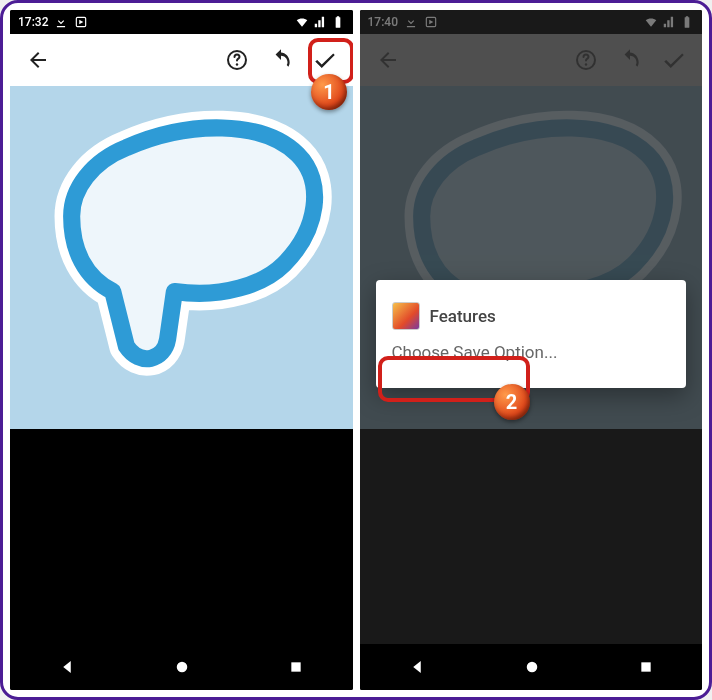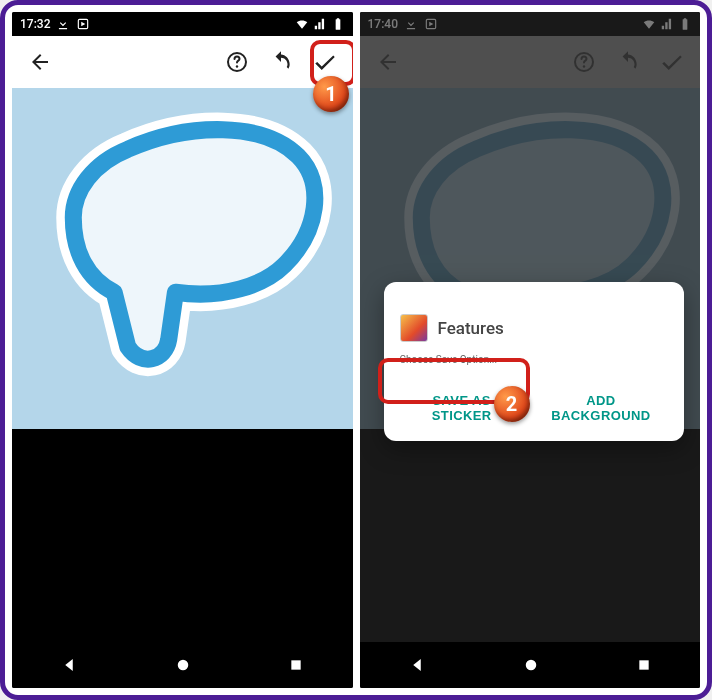--- a/index.html
+++ b/index.html
@@ -8,21 +8,21 @@
     font-family: Roboto, Arial, sans-serif;
     display: flex;
     justify-content: center;
     align-items: flex-start;
   }
   .container {
     width: 712px;
     height: 700px;
     background: #fff;
     border-radius: 18px;
-    border: 5px solid #4c1d95;
+    border: 3px solid #4c1d95;
     padding: 7px;
     display: flex;
     gap: 7px;
     position: relative;
   }
   .phone {
     flex: 1;
     height: 100%;
     background: #000;
     position: relative;
@@ -82,46 +82,46 @@
   .dim {
     position:absolute;
     inset:0;
     background: rgba(40,40,40,0.62);
   }
   .toolbar.dimmed { background:#8e8e8e; }
   .toolbar.dimmed .tb-btn { color:#333; opacity:0.85; }
 
   .dialog {
     position:absolute;
-    left:24px; right:16px;
+    left:16px; right:16px;
     top: 270px;
     background:#fff;
-    border-radius:12px;
+    border-radius:4px;
     box-shadow: 0 8px 24px rgba(0,0,0,0.35);
-    padding: 32px 16px 8px 16px;
+    padding: 22px 16px 8px 16px;
     z-index: 5;
   }
   .dialog-title-row {
     display:flex; align-items:center; gap:10px;
     margin-bottom: 12px;
   }
   .dialog-title-row .appicon {
     width:28px; height:28px;
     border:1px solid #ccc;
     background: linear-gradient(135deg,#f6c04a,#e24a2a 60%,#7a3aa0);
     border-radius:3px;
     position:relative;
   }
   .dialog-title {
     font-size:17px;
     color:#444;
     font-weight:500;
   }
   .dialog-msg {
-    font-size:10px;
+    font-size:17px;
     color:#666;
     margin-bottom: 18px;
   }
   .dialog-actions {
     display:flex;
     justify-content: space-between;
     gap: 10px;
   }
   .dialog-actions button {
     background:none;
@@ -312,24 +312,20 @@
     <div class="below" style="background:#8e8e8e;"></div>
 
     <div class="dim"></div>
 
     <div class="dialog">
       <div class="dialog-title-row">
         <div class="appicon"></div>
         <div class="dialog-title">Features</div>
       </div>
       <div class="dialog-msg">Choose Save Option...</div>
-      <div class="dialog-actions">
-        <button>SAVE AS STICKER</button>
-        <button>ADD BACKGROUND</button>
-      </div>
     </div>
 
     <div class="navbar">
       <div class="nav-shape">
         <svg width="18" height="18" viewBox="0 0 24 24">
             <path d="M17 4l-10 8 10 8z" fill="#fff"></path>
           </svg>
       </div>
       <div class="nav-shape">
         <svg width="18" height="18" viewBox="0 0 24 24">

